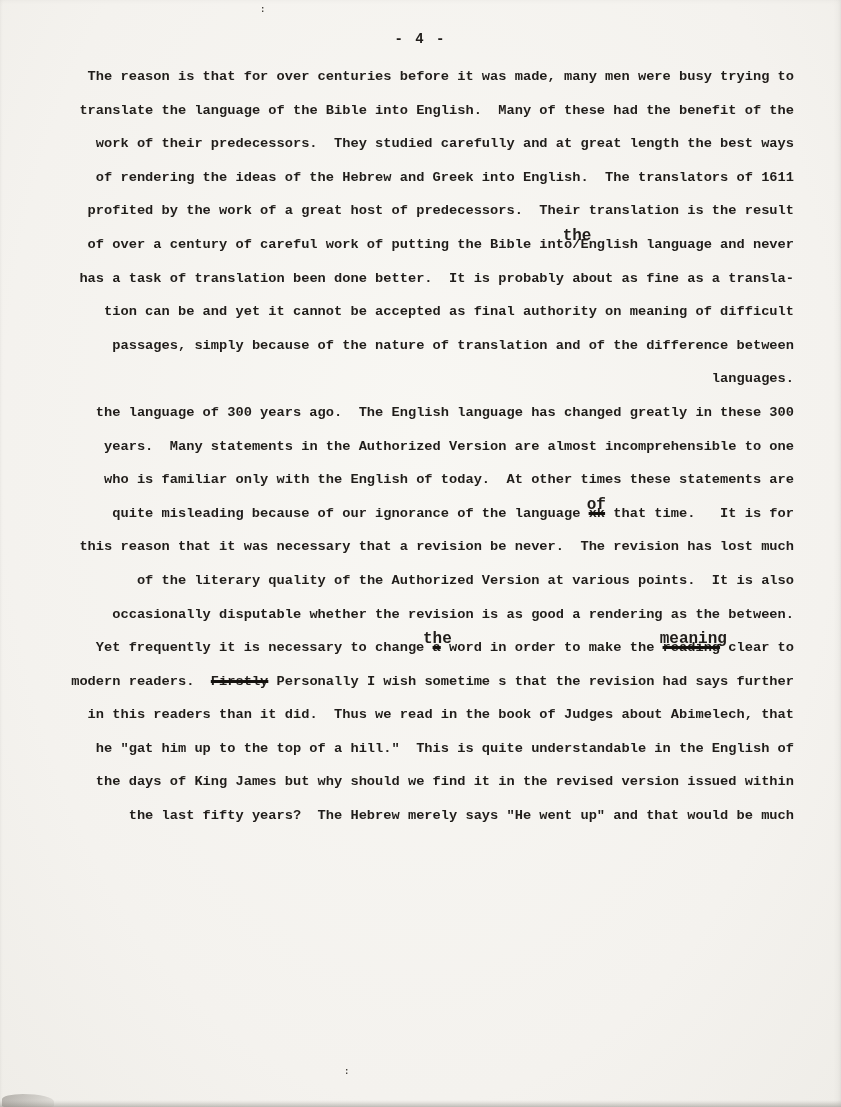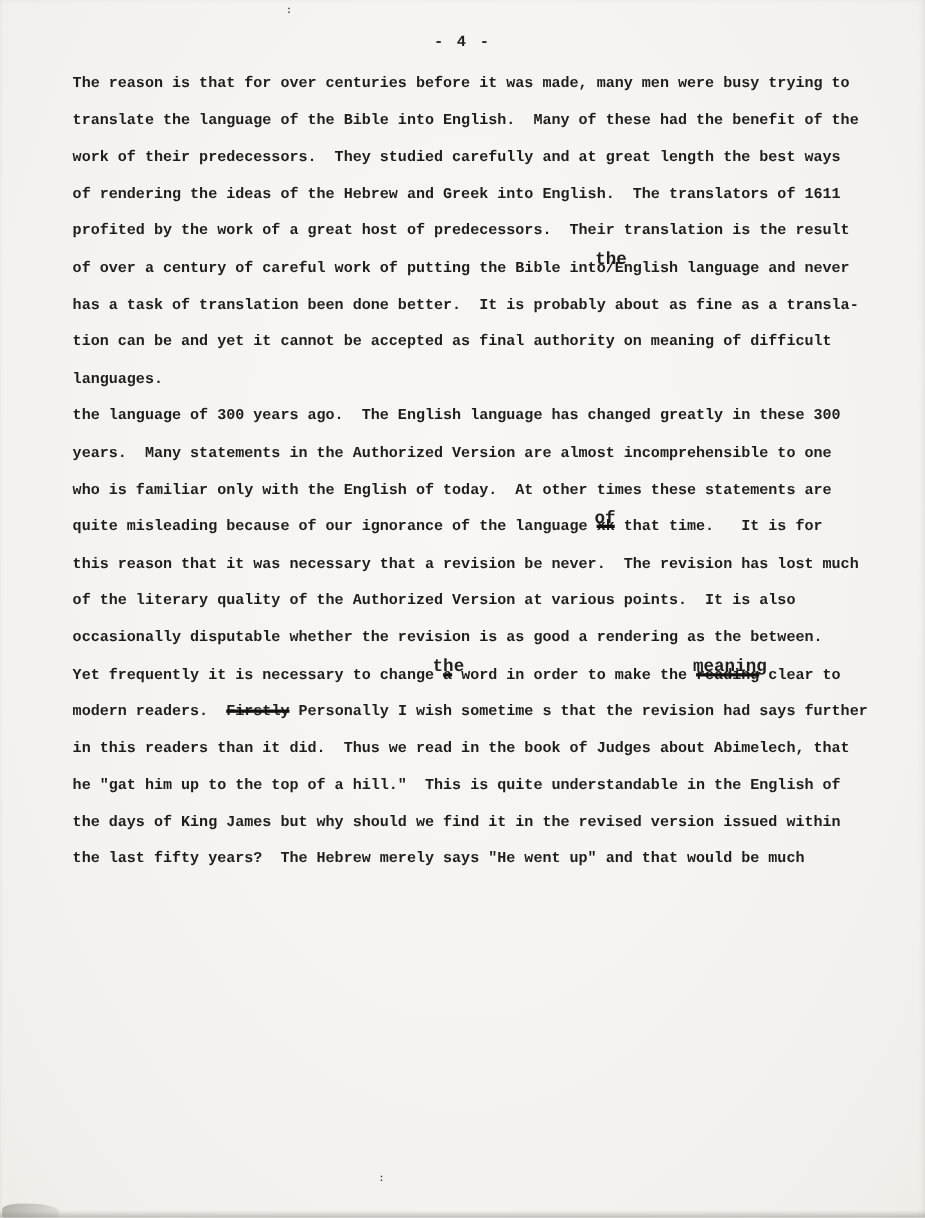--- a/index.html
+++ b/index.html
@@ -23,22 +23,23 @@
   .page-number {
     text-align: center;
     padding-top: 31px;
     font-size: 14px;
     letter-spacing: 2px;
     height: 20px;
   }
   .body-text {
     margin-top: 9px;
     padding-left: 66px;
-    padding-right: 36px;
+    padding-right: 47px;
     font-size: 13.7px;
+    text-align: right;
   }
   .line {
     white-space: pre;
     line-height: 33.6px;
     height: 33.6px;
   }
   .strike {
     text-decoration: line-through;
     text-decoration-thickness: 2.5px;
     text-decoration-color: #14110e;
@@ -87,20 +88,21 @@
   <div class="page-number">- 4 -</div>
   <div class="body-text">
       <div class="line"><span>The reason is that for over centuries before it was made, many men were busy trying to</span></div>
       <div class="line"><span>translate the language of the Bible into English.  Many of these had the benefit of the</span></div>
       <div class="line"><span>work of their predecessors.  They studied carefully and at great length the best ways</span></div>
       <div class="line"><span>of rendering the ideas of the Hebrew and Greek into English.  The translators of 1611</span></div>
       <div class="line"><span>profited by the work of a great host of predecessors.  Their translation is the result</span></div>
       <div class="line"><span>of over a century of careful work of putting the Bible into</span><span class="rel"><span class="above" style="left: -1ch;">the</span><span>/English language and never</span></span></div>
       <div class="line"><span>has a task of translation been done better.  It is probably about as fine as a transla-</span></div>
       <div class="line"><span>tion can be and yet it cannot be accepted as final authority on meaning of difficult</span></div>
+      <div class="line"><span>passages, simply because of the nature of translation and of the difference between</span></div>
       <div class="line"><span>languages.</span></div>
       <div class="line"><span>the language of 300 years ago.  The English language has changed greatly in these 300</span></div>
       <div class="line"><span>years.  Many statements in the Authorized Version are almost incomprehensible to one</span></div>
       <div class="line"><span>who is familiar only with the English of today.  At other times these statements are</span></div>
       <div class="line"><span>quite misleading because of our ignorance of the language </span><span class="rel"><span class="above" style="left: -0.2ch; font-family: Liberation Mono, monospace;">of</span><span class="strike">xk</span></span><span> that time.   It is for</span></div>
       <div class="line"><span>this reason that it was necessary that a revision be never.  The revision has lost much</span></div>
       <div class="line"><span>of the literary quality of the Authorized Version at various points.  It is also</span></div>
       <div class="line"><span>occasionally disputable whether the revision is as good a rendering as the between.</span></div>
       <div class="line"><span>Yet frequently it is necessary to change </span><span class="rel"><span class="above" style="left: -1ch;">the</span><span class="strike">a</span></span><span> word in order to make the </span><span class="rel"><span class="above" style="left: -0.3ch;">meaning</span><span class="strike">reading</span></span><span> clear to</span></div>
       <div class="line"><span>modern readers.  </span><span class="strike">Firstly</span><span> Personally I wish sometime s that the revision had says further</span></div>

